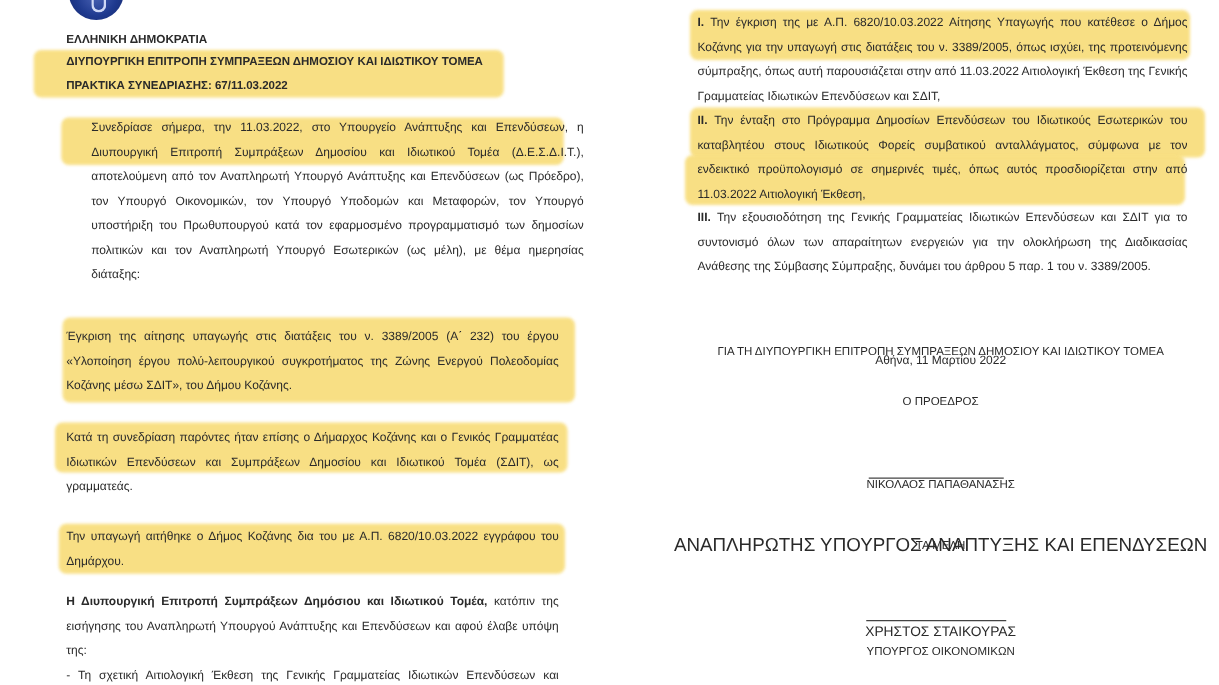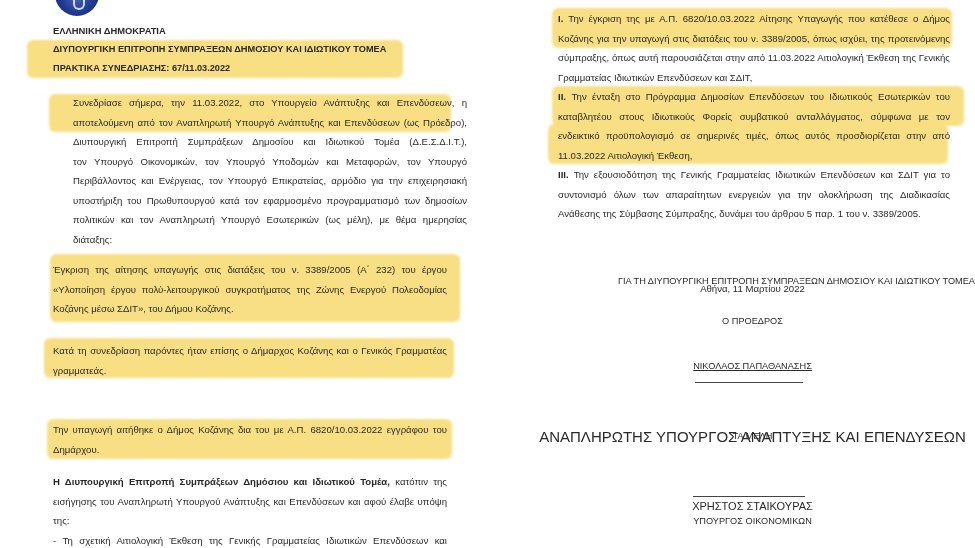--- a/index.html
+++ b/index.html
@@ -47,39 +47,39 @@
 
   <div class="txt b" style="left:53px; top:21px; font-size:9.4px;">ΕΛΛΗΝΙΚΗ ΔΗΜΟΚΡΑΤΙΑ</div>
 
   <div class="hl" style="left:27px; top:40px; width:376px; height:38px;"></div>
   <div class="txt b" style="left:53px; top:40px; font-size:9.2px;">ΔΙΥΠΟΥΡΓΙΚΗ ΕΠΙΤΡΟΠΗ ΣΥΜΠΡΑΞΕΩΝ ΔΗΜΟΣΙΟΥ ΚΑΙ ΙΔΙΩΤΙΚΟΥ ΤΟΜΕΑ</div>
   <div class="txt b" style="left:53px; top:59px; font-size:9.2px;">ΠΡΑΚΤΙΚΑ ΣΥΝΕΔΡΙΑΣΗΣ: 67/11.03.2022</div>
 
   <div class="hl" style="left:49px; top:94px; width:402px; height:38px;"></div>
   <div class="txt" style="left:53px; top:93px; width:394px;margin-left:20px;">
     <span class="jline">Συνεδρίασε σήμερα, την 11.03.2022, στο Υπουργείο Ανάπτυξης και Επενδύσεων, η</span>
+    <span class="jline">Διυπουργική Επιτροπή Συμπράξεων Δημοσίου και Ιδιωτικού Τομέα (Δ.Ε.Σ.Δ.Ι.Τ.),</span>
     <span class="jline">αποτελούμενη από τον Αναπληρωτή Υπουργό Ανάπτυξης και Επενδύσεων (ως Πρόεδρο),</span>
-    <span class="jline">Διυπουργική Επιτροπή Συμπράξεων Δημοσίου και Ιδιωτικού Τομέα (Δ.Ε.Σ.Δ.Ι.Τ.),</span>
     <span class="jline">τον Υπουργό Οικονομικών, τον Υπουργό Υποδομών και Μεταφορών, τον Υπουργό</span>
-    <span class="jline">Περιβάλλοντος και Ενέργειας, τον Υπουργό Επικρατείας, αρμόδιο για την επιχειρησιακή</span>
     <span class="jline">υποστήριξη του Πρωθυπουργού κατά τον εφαρμοσμένο προγραμματισμό των δημοσίων</span>
     <span class="jline">πολιτικών και τον Αναπληρωτή Υπουργό Εσωτερικών (ως μέλη), με θέμα ημερησίας</span>
     <span class="line">διάταξης:</span>
   </div>
 
   <div class="hl" style="left:50px; top:254px; width:410px; height:68px;"></div>
   <div class="txt" style="left:53px; top:260px; width:394px;">
     <span class="jline">Έγκριση της αίτησης υπαγωγής στις διατάξεις του ν. 3389/2005 (Α΄ 232) του έργου</span>
     <span class="jline">«Υλοποίηση έργου πολύ-λειτουργικού συγκροτήματος της Ζώνης Ενεργού Πολεοδομίας</span>
     <span class="line">Κοζάνης μέσω ΣΔΙΤ», του Δήμου Κοζάνης.</span>
   </div>
 
   <div class="hl" style="left:44px; top:338px; width:410px; height:40px;"></div>
   <div class="txt" style="left:53px; top:341px; width:394px;">
     <span class="jline">Κατά τη συνεδρίαση παρόντες ήταν επίσης ο Δήμαρχος Κοζάνης και ο Γενικός Γραμματέας</span>
+    <span class="jline">Ιδιωτικών Επενδύσεων και Συμπράξεων Δημοσίου και Ιδιωτικού Τομέα (ΣΔΙΤ), ως</span>
     <span class="line">γραμματεάς.</span>
   </div>
 
   <div class="hl" style="left:47px; top:419px; width:405px; height:40px;"></div>
   <div class="txt" style="left:53px; top:420px; width:394px;">
     <span class="jline">Την υπαγωγή αιτήθηκε ο Δήμος Κοζάνης  δια του με Α.Π. 6820/10.03.2022 εγγράφου του</span>
     <span class="line">Δημάρχου.</span>
   </div>
 
   <div class="txt" style="left:53px; top:472px; width:394px;">
@@ -109,25 +109,25 @@
     <span class="line">11.03.2022 Αιτιολογική Έκθεση,</span>
   </div>
 
   <div class="txt" style="left:28px; top:165px; width:392px;">
     <span class="jline"><span class="b">III.</span><span> Την εξουσιοδότηση της Γενικής Γραμματείας Ιδιωτικών Επενδύσεων και ΣΔΙΤ για το</span></span>
     <span class="jline">συντονισμό όλων των απαραίτητων ενεργειών για την ολοκλήρωση της Διαδικασίας</span>
     <span class="line">Ανάθεσης της Σύμβασης Σύμπραξης, δυνάμει του άρθρου 5 παρ. 1 του ν. 3389/2005.</span>
   </div>
 
   <div class="txt center" style="left:0; top:235px; width:445px;margin-top:44px;">Αθήνα, 11 Μαρτίου 2022</div>
-  <div class="txt center" style="left:0; top:272px; width:445px; font-size:9.2px;text-align:right;">ΓΙΑ ΤΗ ΔΙΥΠΟΥΡΓΙΚΗ ΕΠΙΤΡΟΠΗ ΣΥΜΠΡΑΞΕΩΝ ΔΗΜΟΣΙΟΥ ΚΑΙ ΙΔΙΩΤΙΚΟΥ ΤΟΜΕΑ</div>
+  <div class="txt center" style="left:0; top:272px; width:445px; font-size:9.2px;">ΓΙΑ ΤΗ ΔΙΥΠΟΥΡΓΙΚΗ ΕΠΙΤΡΟΠΗ ΣΥΜΠΡΑΞΕΩΝ ΔΗΜΟΣΙΟΥ ΚΑΙ ΙΔΙΩΤΙΚΟΥ ΤΟΜΕΑ</div>
   <div class="txt center" style="left:0; top:312px; width:445px; font-size:9.2px;">Ο ΠΡΟΕΔΡΟΣ</div>
 
   <div class="sigline" style="left:165px; top:382px; width:108px;"></div>
-  <div class="txt center" style="left:0; top:359px; width:445px; font-size:9.2px; line-height:14.5px;text-decoration:underline;">ΝΙΚΟΛΑΟΣ ΠΑΠΑΘΑΝΑΣΗΣ</div>
+  <div class="txt center" style="left:0; top:380px; width:445px; font-size:9.2px; line-height:14.5px;">ΝΙΚΟΛΑΟΣ ΠΑΠΑΘΑΝΑΣΗΣ</div>
   <div class="txt center" style="left:0; top:395px; width:445px; font-size:15px; line-height:14.5px;margin-top:35px;">ΑΝΑΠΛΗΡΩΤΗΣ ΥΠΟΥΡΓΟΣ ΑΝΑΠΤΥΞΗΣ ΚΑΙ ΕΠΕΝΔΥΣΕΩΝ</div>
 
   <div class="txt center" style="left:0; top:427px; width:445px; font-size:9.2px;">ΤΑ ΜΕΛΗ</div>
 
   <div class="sigline" style="left:163px; top:496px; width:112px;"></div>
   <div class="txt center" style="left:0; top:499px; width:445px; font-size:11px; line-height:14.5px;">ΧΡΗΣΤΟΣ ΣΤΑΙΚΟΥΡΑΣ</div>
   <div class="txt center" style="left:0; top:514px; width:445px; font-size:9.2px; line-height:14.5px;">ΥΠΟΥΡΓΟΣ ΟΙΚΟΝΟΜΙΚΩΝ</div>
 </div>
 
 </body></html>

